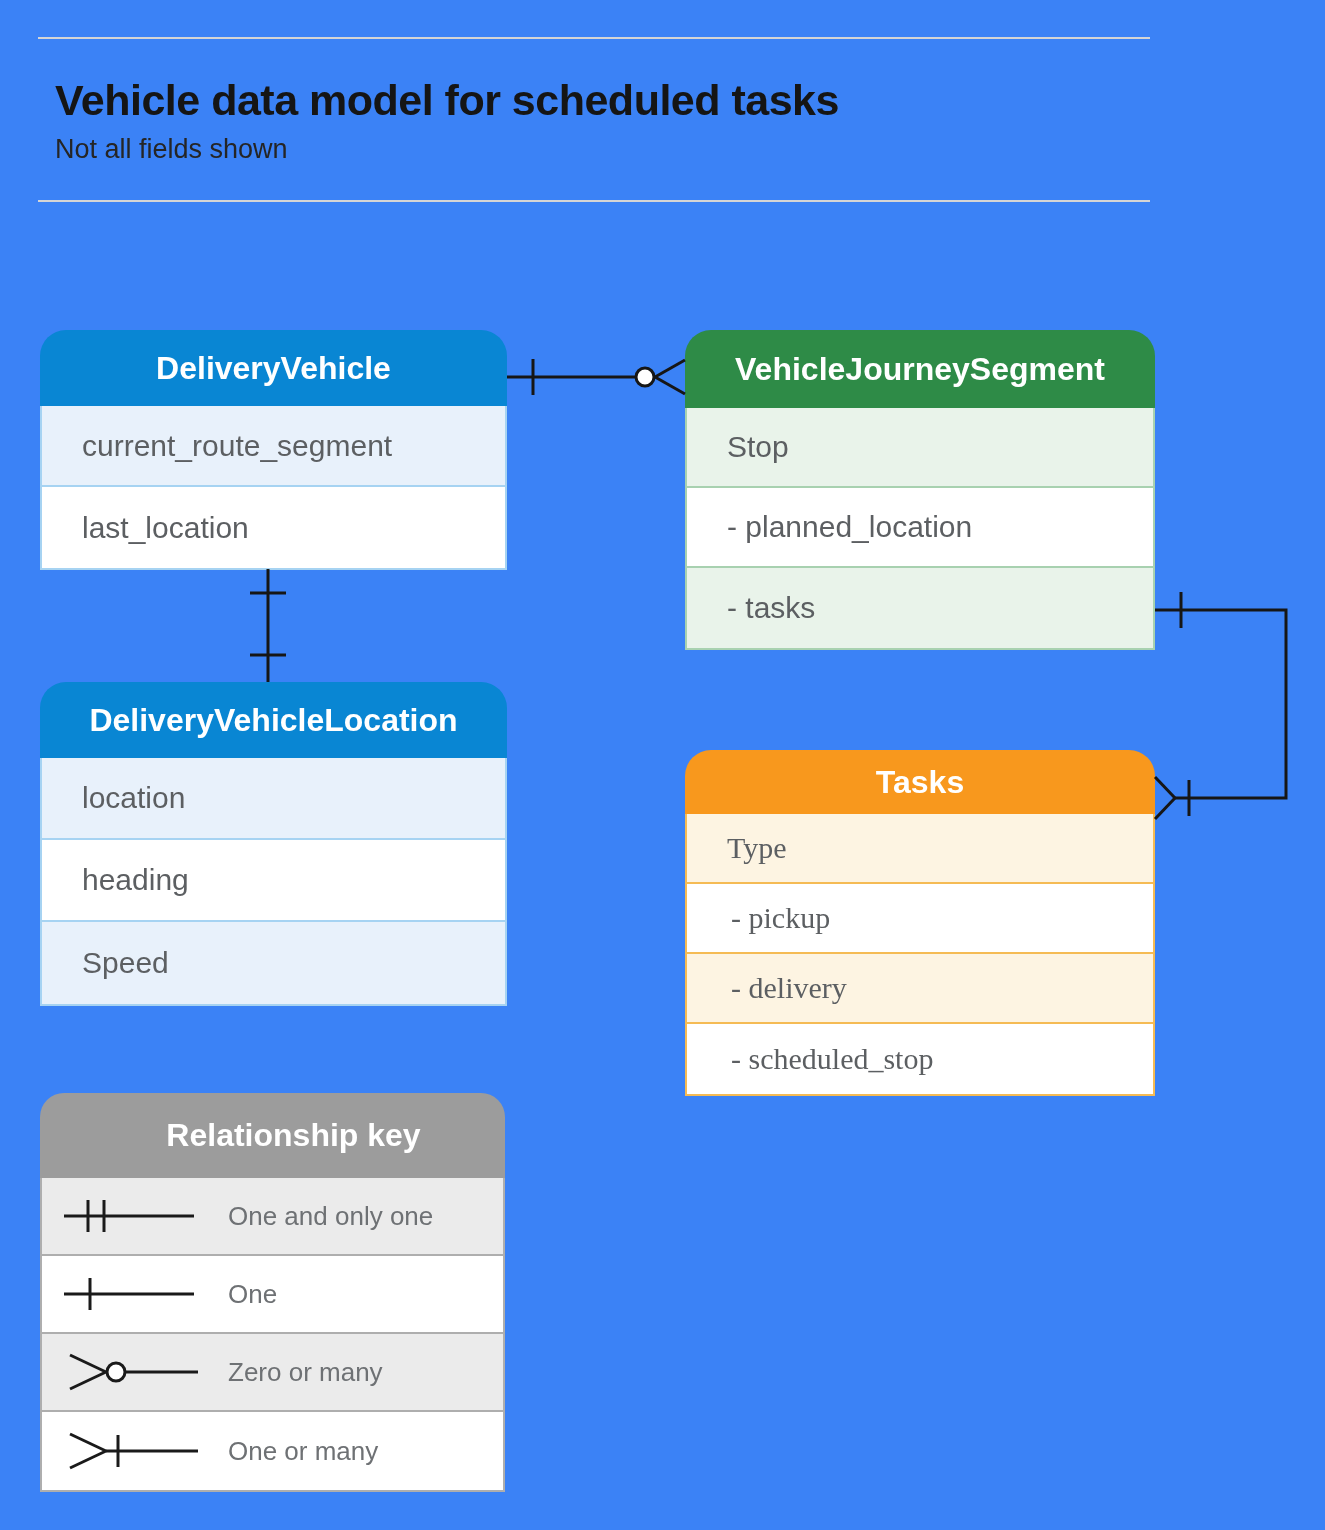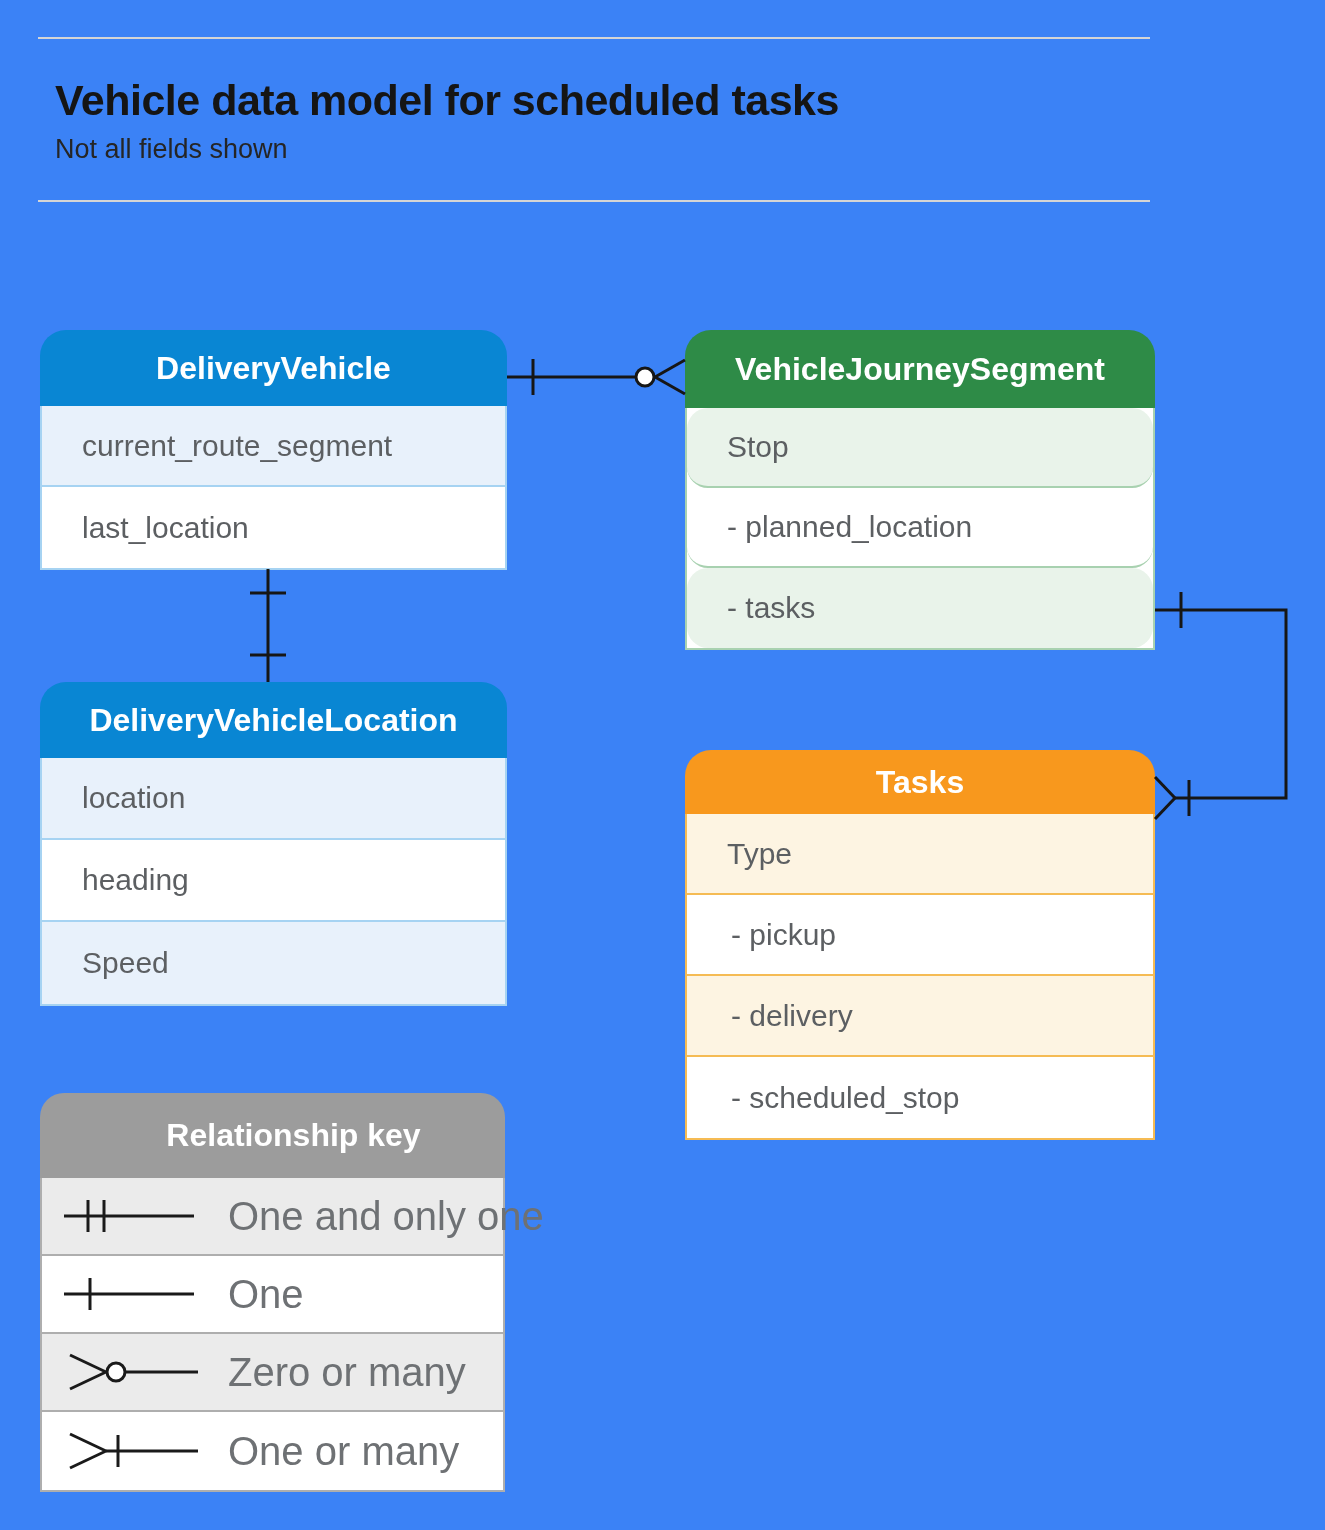--- a/index.html
+++ b/index.html
@@ -96,35 +96,35 @@
   .gray .row:nth-child(odd) { background: #ebebeb; }
   .gray .row:nth-child(even) { background: #ffffff; }
 
   
   #entity-delivery-vehicle { left: 40px; top: 330px; width: 467px; }
   #entity-delivery-vehicle .hdr { height: 76px; }
   #entity-delivery-vehicle .row { height: 81px; }
 
   #entity-vehicle-journey-segment { left: 685px; top: 330px; width: 470px; }
   #entity-vehicle-journey-segment .hdr { height: 78px; }
-  #entity-vehicle-journey-segment .row { height: 80px; border-radius: 21px; }
+  #entity-vehicle-journey-segment .row { height: 80px; }
 
   #entity-delivery-vehicle-location { left: 40px; top: 682px; width: 467px; }
   #entity-delivery-vehicle-location .hdr { height: 76px; }
   #entity-delivery-vehicle-location .row { height: 82px; }
 
   #entity-tasks { left: 685px; top: 750px; width: 470px; }
   #entity-tasks .hdr { height: 64px; }
-  #entity-tasks .row { height: 81px; }
+  #entity-tasks .row { height: 70px; font-family: Liberation Serif, serif; }
 
   #legend { left: 40px; top: 1093px; width: 465px; }
   #legend .hdr { height: 85px; border-radius: 24px 24px 0 0; }
   #legend .row { height: 78px; padding-left: 20px; }
   #legend .sym { width: 140px; height: 44px; margin-right: 26px; flex: none; }
-  #legend .lbl { font-size: 40px; color: #6e7174; }
+  #legend .lbl { font-size: 26px; color: #6e7174; }
 
   
   #connectors {
     position: absolute;
     left: 0; top: 0;
     width: 1325px;
     height: 1530px;
     pointer-events: none;
   }
 </style>

